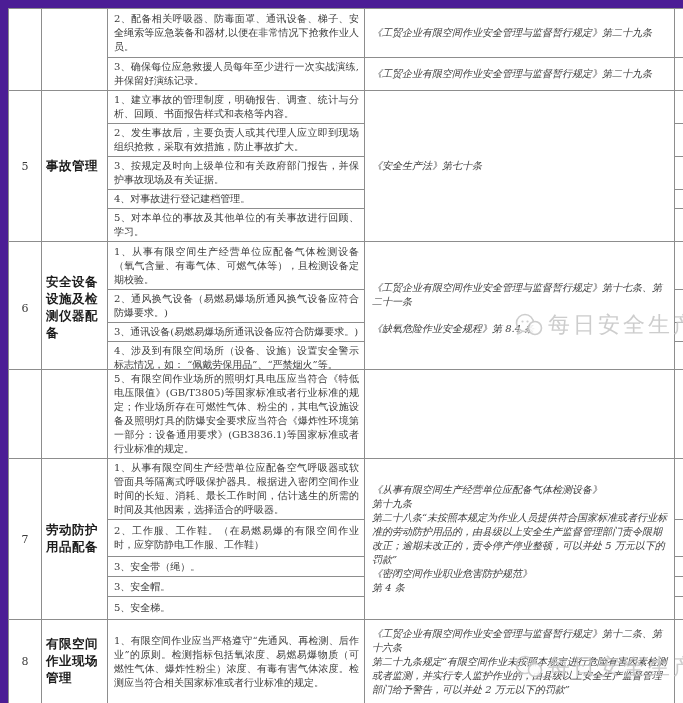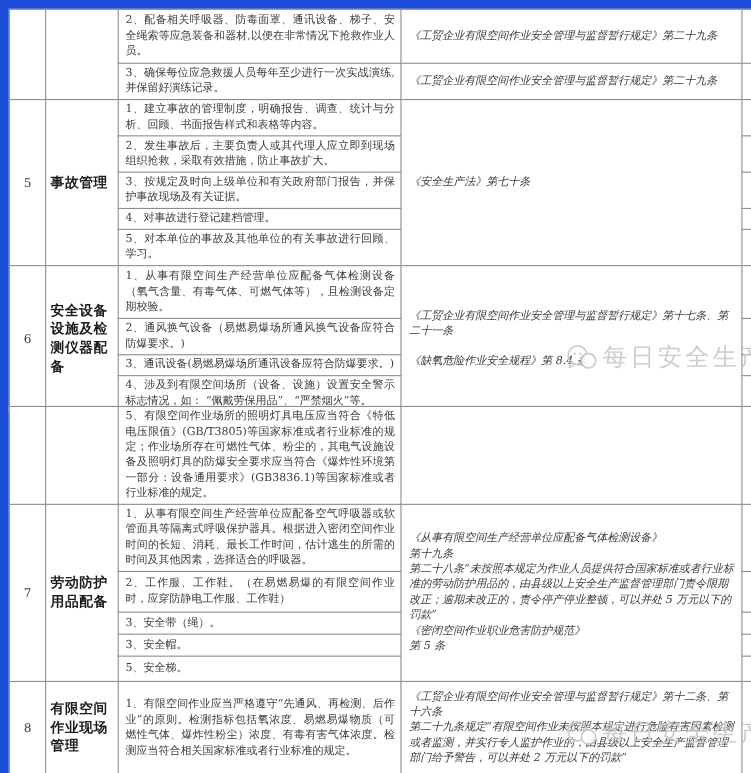--- a/index.html
+++ b/index.html
@@ -1,16 +1,16 @@
 <!DOCTYPE html>
 <html><head>
 <meta charset="utf-8">
 <style>
   html,body{margin:0;padding:0;background:#ffffff;}
-  #page{position:relative;width:683px;height:703px;background:#1d4ed8;overflow:hidden;
+  #page{position:relative;width:683px;height:703px;background:#4c1d95;overflow:hidden;
         font-family:"DejaVu Serif","Liberation Serif",serif;color:#3b3b3b;}
   table{border-collapse:collapse;table-layout:fixed;position:absolute;left:8px;width:667px;background:#fff;}
   #t1{top:8px;}
   #t2{top:369px;}
   td{border:1px solid #8d8d8d;vertical-align:middle;overflow:hidden;}
   td.num{width:30px;text-align:center;font-size:11px;color:#3b3b3b;}
   td.cat{width:59px;font-family:"Liberation Sans","DejaVu Sans",sans-serif;
          font-weight:bold;font-size:12.5px;line-height:17px;color:#1c1c1c;
          padding:1px 2px 1px 4px;letter-spacing:0.5px;}
   td.content{width:245px;font-size:10px;line-height:14px;padding:2px 5px 2px 6px;
@@ -113,21 +113,21 @@
 
     <tr style="height:55px">
       <td class="num" rowspan="5">7</td>
       <td class="cat" rowspan="5">劳动防护用品配备</td>
       <td class="content">1、从事有限空间生产经营单位应配备空气呼吸器或软管面具等隔离式呼吸保护器具。根据进入密闭空间作业时间的长短、消耗、最长工作时间，估计逃生的所需的时间及其他因素，选择适合的呼吸器。</td>
       <td class="ref" rowspan="5">
         <div class="refline">《从事有限空间生产经营单位应配备气体检测设备》</div>
         <div class="refline">第十九条</div>
         <div class="refline">第二十八条“未按照本规定为作业人员提供符合国家标准或者行业标准的劳动防护用品的，由县级以上安全生产监督管理部门责令限期改正；逾期未改正的，责令停产停业整顿，可以并处 5 万元以下的罚款”</div>
         <div class="refline">《密闭空间作业职业危害防护规范》</div>
-        <div class="refline">第 5 条</div>
+        <div class="refline">第 4 条</div>
       </td>
       <td class="check"></td>
     </tr>
     <tr style="height:37px">
       <td class="content">2、工作服、工作鞋。（在易燃易爆的有限空间作业时，应穿防静电工作服、工作鞋）</td>
       <td class="check"></td>
     </tr>
     <tr style="height:20px">
       <td class="content">3、安全带（绳）。</td>
       <td class="check"></td>

